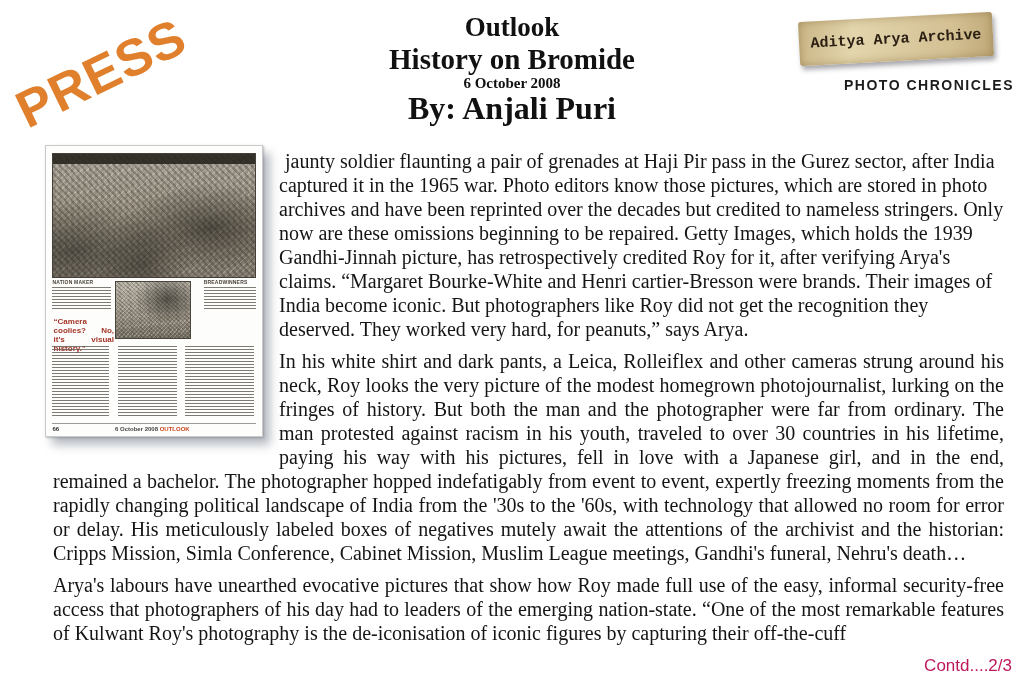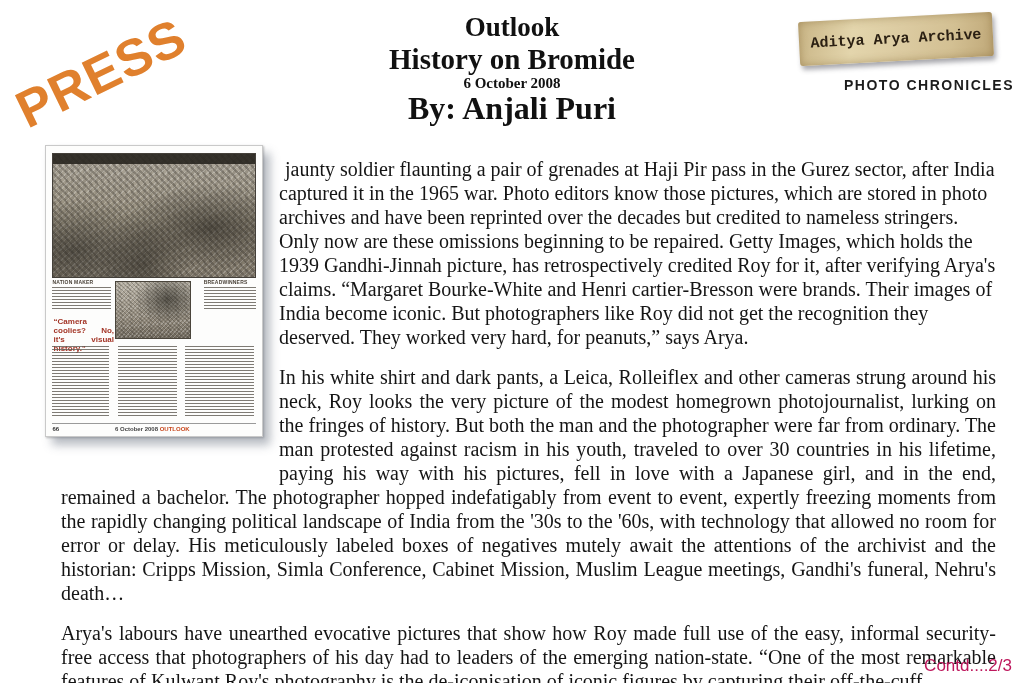--- a/index.html
+++ b/index.html
@@ -39,21 +39,21 @@
     position:absolute;left:804px;top:77px;
     font-family:Liberation Sans, sans-serif;font-weight:700;font-size:14px;
     letter-spacing:1.5px;color:#1c1c1c;white-space:nowrap;margin-left:40px;
   }
 
   
   .content{
     position:absolute;left:45px;top:141px;width:967px;
     font-size:20px;line-height:24px;color:#151515;text-align:justify;
   }
-  .content p{margin:16px;}
+  .content p{margin:8px;}
   .content p.p1{text-align:left;text-indent:6px;}
 
   
   .clipping{
     float:left;width:216px;height:290px;margin:4px 16px 30px 0;
     background:#fdfdfc;border:1px solid #c9c9c9;position:relative;
     box-shadow:7px 8px 9px rgba(95,105,120,.45), 1px 1px 2px rgba(0,0,0,.25);
   }
   .big-photo{
     position:absolute;left:3%;top:2.5%;width:94%;height:43%;

